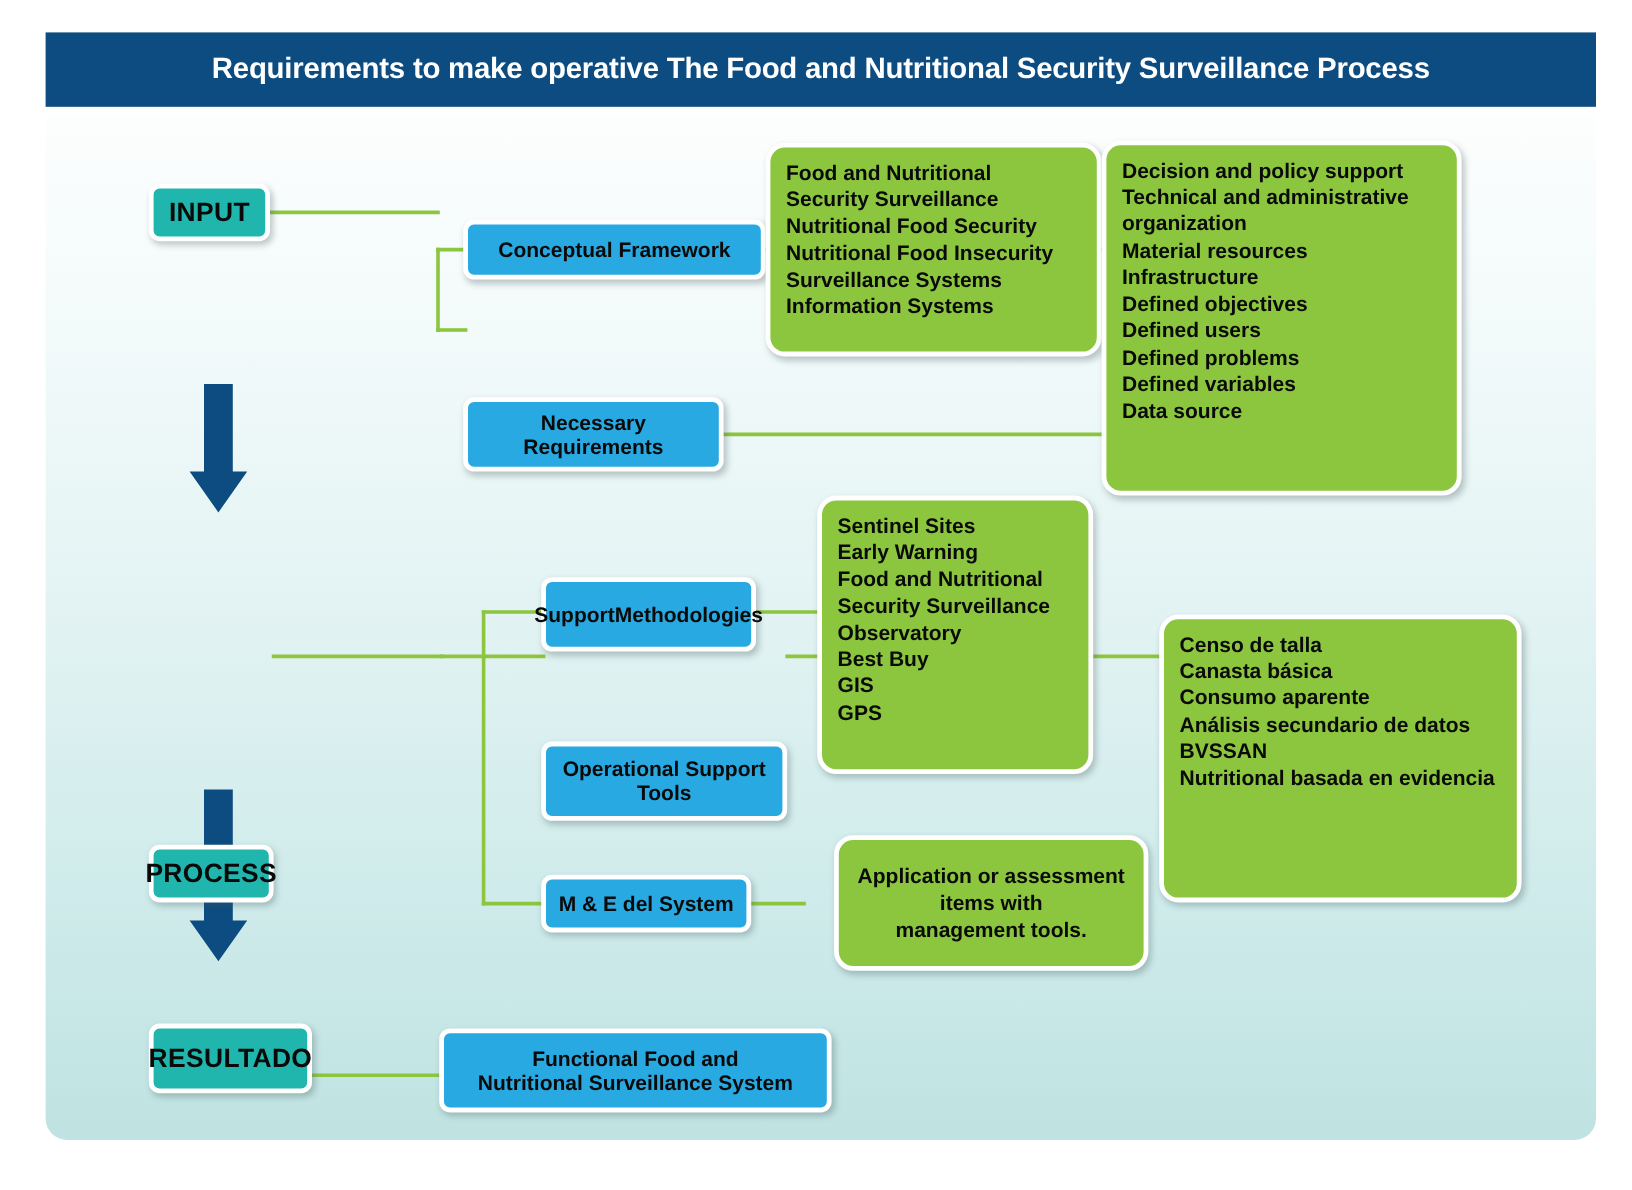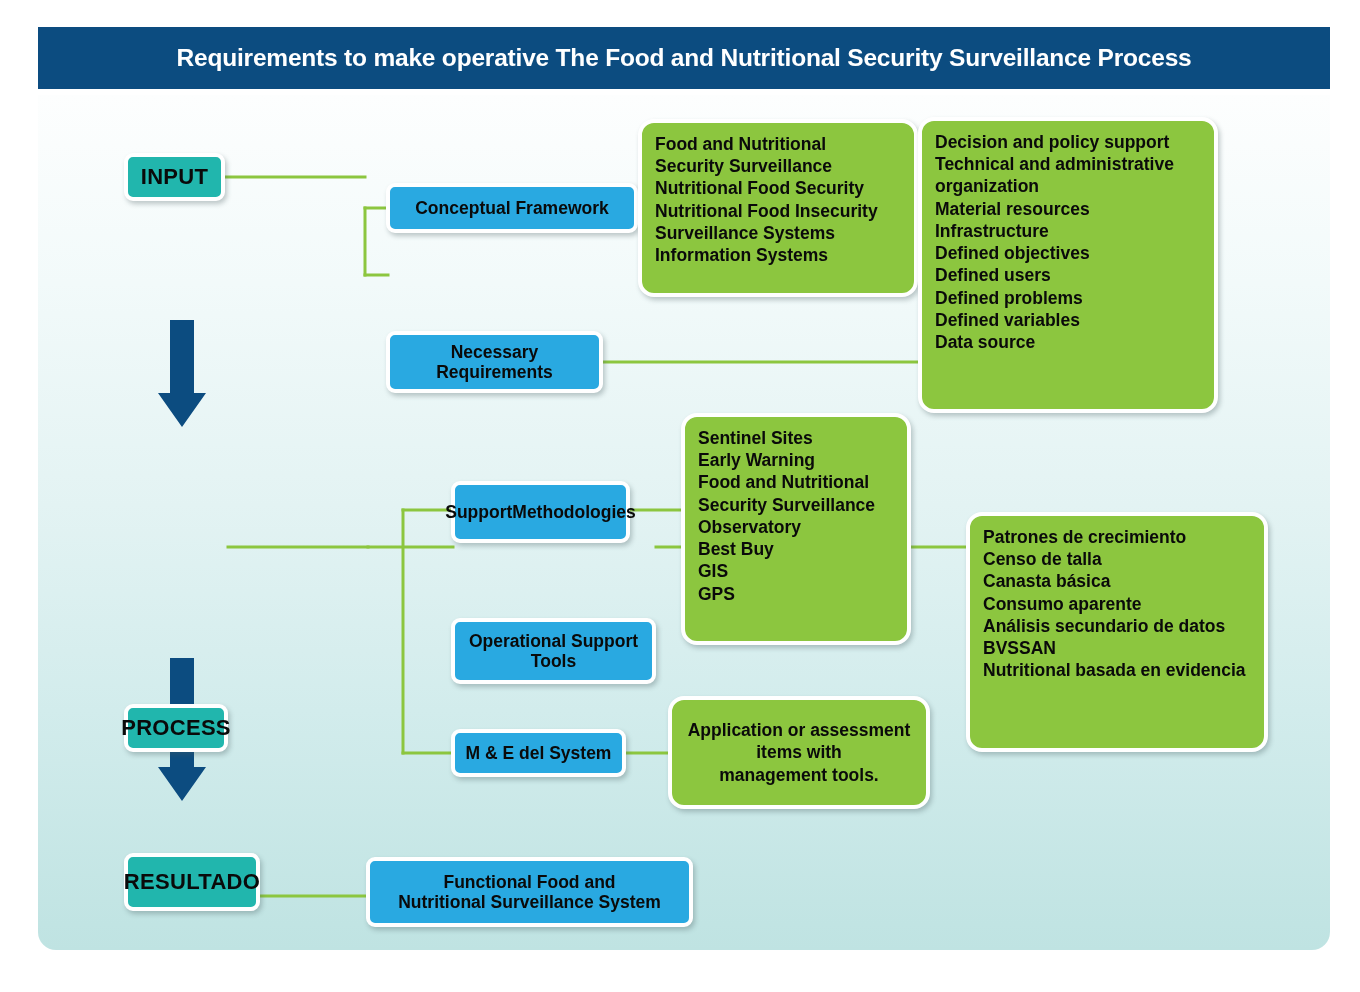--- a/index.html
+++ b/index.html
@@ -95,20 +95,21 @@
     font-weight: bold;
     font-size: 17.5px;
     line-height: 1.27;
     padding: 10px 13px;
   }
 
   .node.green.centered {
     text-align: center;
     justify-content: center;
     align-items: center;
+    margin-left: 27px;
   }
 
   .green-list {
     display: block;
     width: 100%;
   }
   .green-list .gl {
     display: block;
     white-space: nowrap;
   }
@@ -232,21 +233,20 @@
           <span class="gl">Security Surveillance</span>
           <span class="gl">Observatory</span>
           <span class="gl">Best Buy</span>
           <span class="gl">GIS</span>
           <span class="gl">GPS</span>
         </span>
     </div>
 
     <div class="node green" style="left:928px; top:417px; width:302px; height:240px;">
       <span class="green-list">
-          <span class="gl">Patrones de crecimiento</span>
           <span class="gl">Censo de talla</span>
           <span class="gl">Canasta básica</span>
           <span class="gl">Consumo aparente</span>
           <span class="gl">Análisis secundario de datos</span>
           <span class="gl">BVSSAN</span>
           <span class="gl">Nutritional basada en evidencia</span>
         </span>
     </div>
 
     <div class="node green centered" style="left:630px; top:601px; width:262px; height:113px;">

